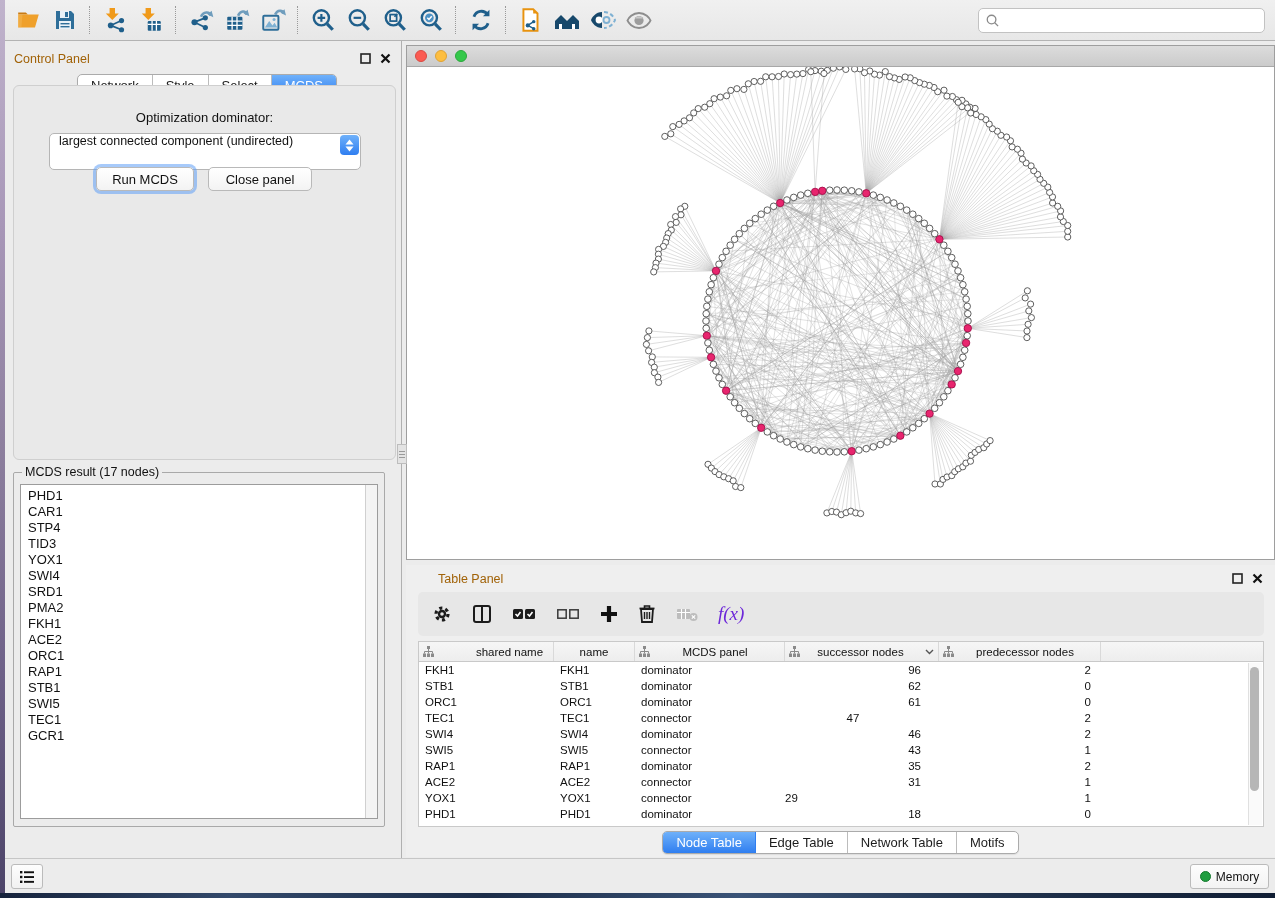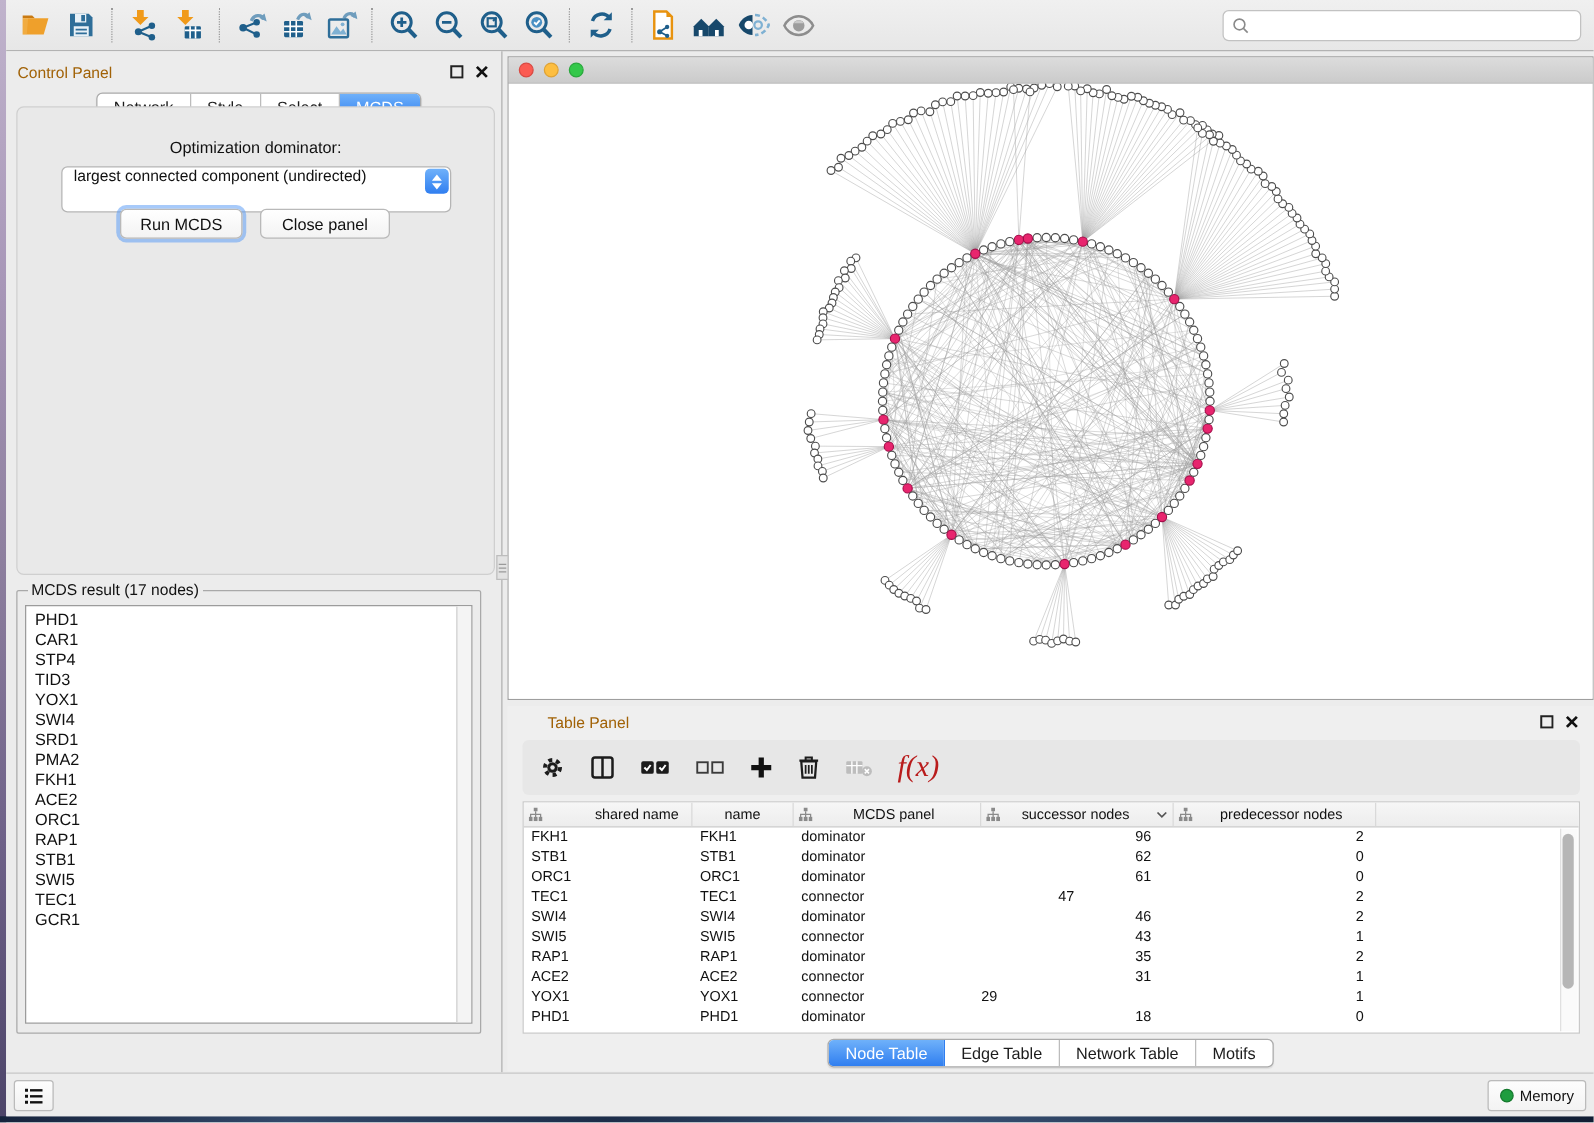--- a/index.html
+++ b/index.html
@@ -1222,21 +1222,21 @@
           </svg>
       </span>
       <span class="tp-ic">
         <svg width="22" height="16" viewBox="0 0 22 16">
             <rect x="1" y="3" width="13" height="10" rx="1" fill="#bdbdbd"></rect>
             <path d="M1 6.5h13M5.5 3v10M9.5 3v10" stroke="#fff" stroke-width="1.1"></path>
             <circle cx="17.5" cy="11" r="4" fill="#bdbdbd"></circle>
             <path d="M15.8 9.3l3.4 3.4M19.2 9.3l-3.4 3.4" stroke="#fff" stroke-width="1.2"></path>
           </svg>
       </span>
-      <span class="tp-ic" style="font-family:'Liberation Serif',serif;font-style:italic;font-size:24px;color:#b91c1c;">f(x)</span>
+      <span class="tp-ic" style="font-family:'Liberation Serif',serif;font-style:italic;font-size:19px;color:#6d28d9;">f(x)</span>
     </div>
 
     <div id="node-table" class="abs">
       <div id="nt-header">
           <div class="hcell" style="width: 135px; gap: 36px;">
             <span style="display:flex;">
               <svg width="11" height="11" viewBox="0 0 11 11">
                 <g fill="#8a8a8a">
                   <rect x="4" y="0" width="3" height="3"></rect>
                   <rect x="0" y="7.5" width="3" height="3.5"></rect>

